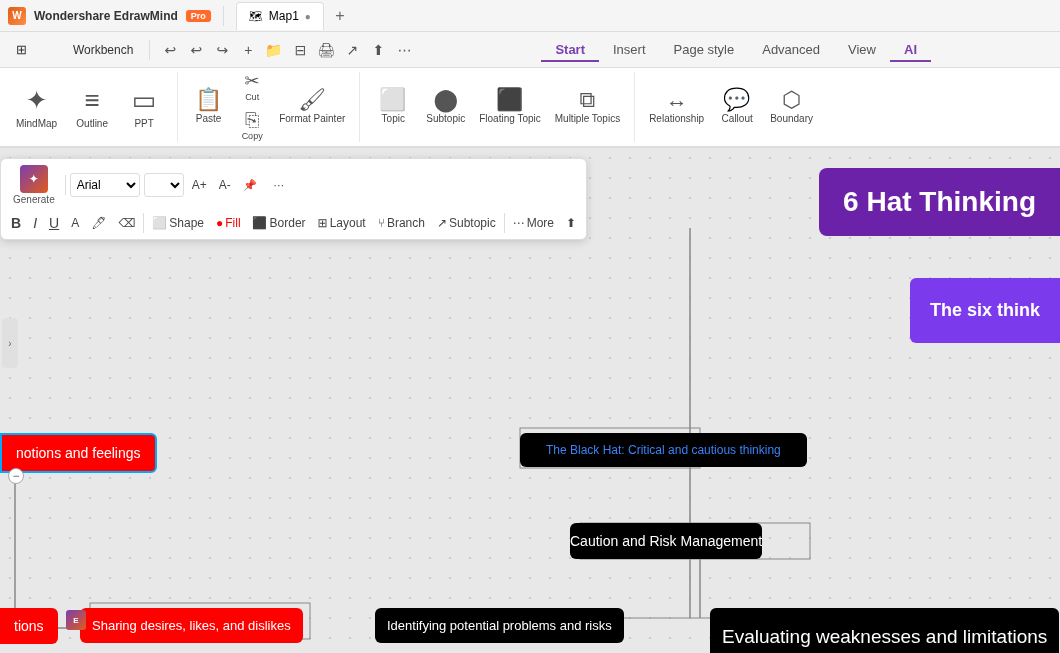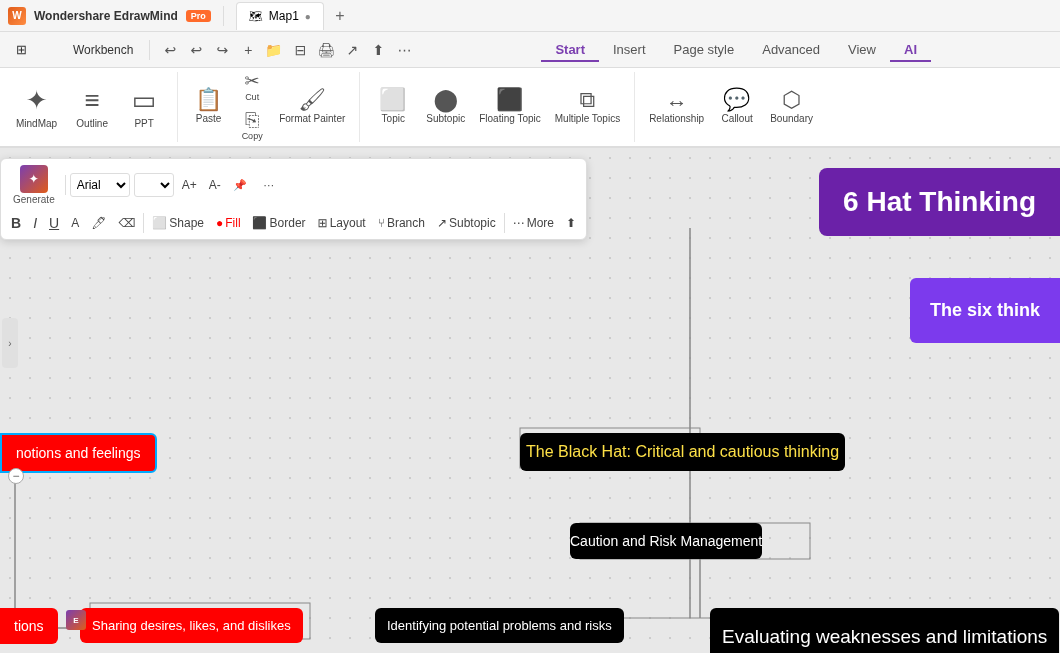--- a/index.html
+++ b/index.html
@@ -177,23 +177,23 @@
       color: white;
       font-size: 13px;
       padding: 10px 12px;
       border-radius: 6px;
     }
     .node-black-hat {
       position: absolute;
       left: 520px;
       top: 285px;
       background: black;
-      color: #fde047;
-      font-size: 16px;
-      padding: 10px 6px;
+      color: #3b82f6;
+      font-size: 12px;
+      padding: 10px 26px;
       border-radius: 6px;
     }
     .node-caution {
       position: absolute;
       left: 570px;
       top: 375px;
       background: black;
       color: white;
       font-size: 14px;
       padding: 10px 0;
@@ -394,21 +394,21 @@
 
   <div class="floating-toolbar">
     <div class="ft-row">
       <div class="ft-generate">
         <div class="ft-gen-icon">
           <span style="color:white;font-size:12px;">✦</span>
         </div>
         <span class="ft-gen-label">Generate</span>
       </div>
       <div class="ft-sep"></div>
-      <select class="ft-select" style="width:60px;">
+      <select class="ft-select" style="width:70px;">
         <option>Arial</option>
       </select>
       <select class="ft-select" style="width:40px;padding-left:36px;">
         <option>10</option>
       </select>
       <button class="ft-btn">A+</button>
       <button class="ft-btn">A-</button>
       <button class="action-btn" style="font-size:11px;">📌</button>
       <button class="action-btn" style="font-size:11px;">⋯</button>
     </div>

